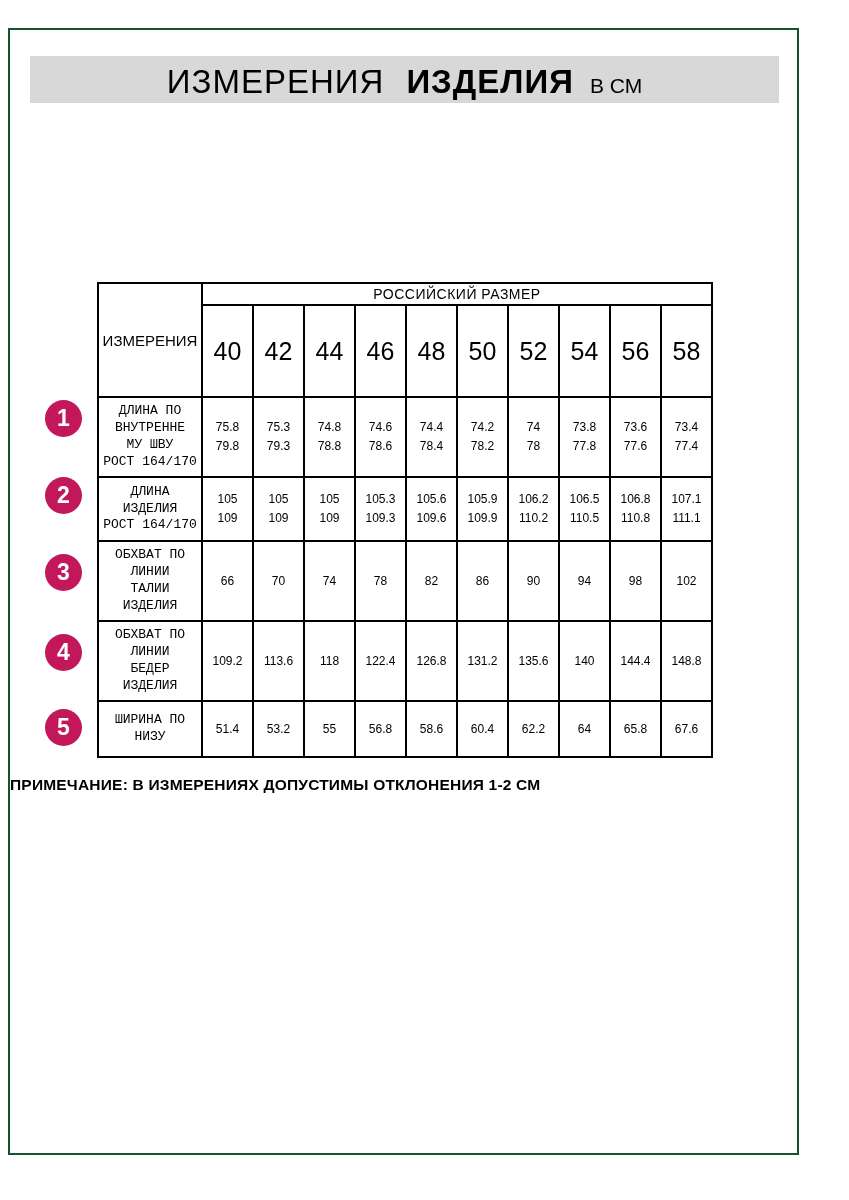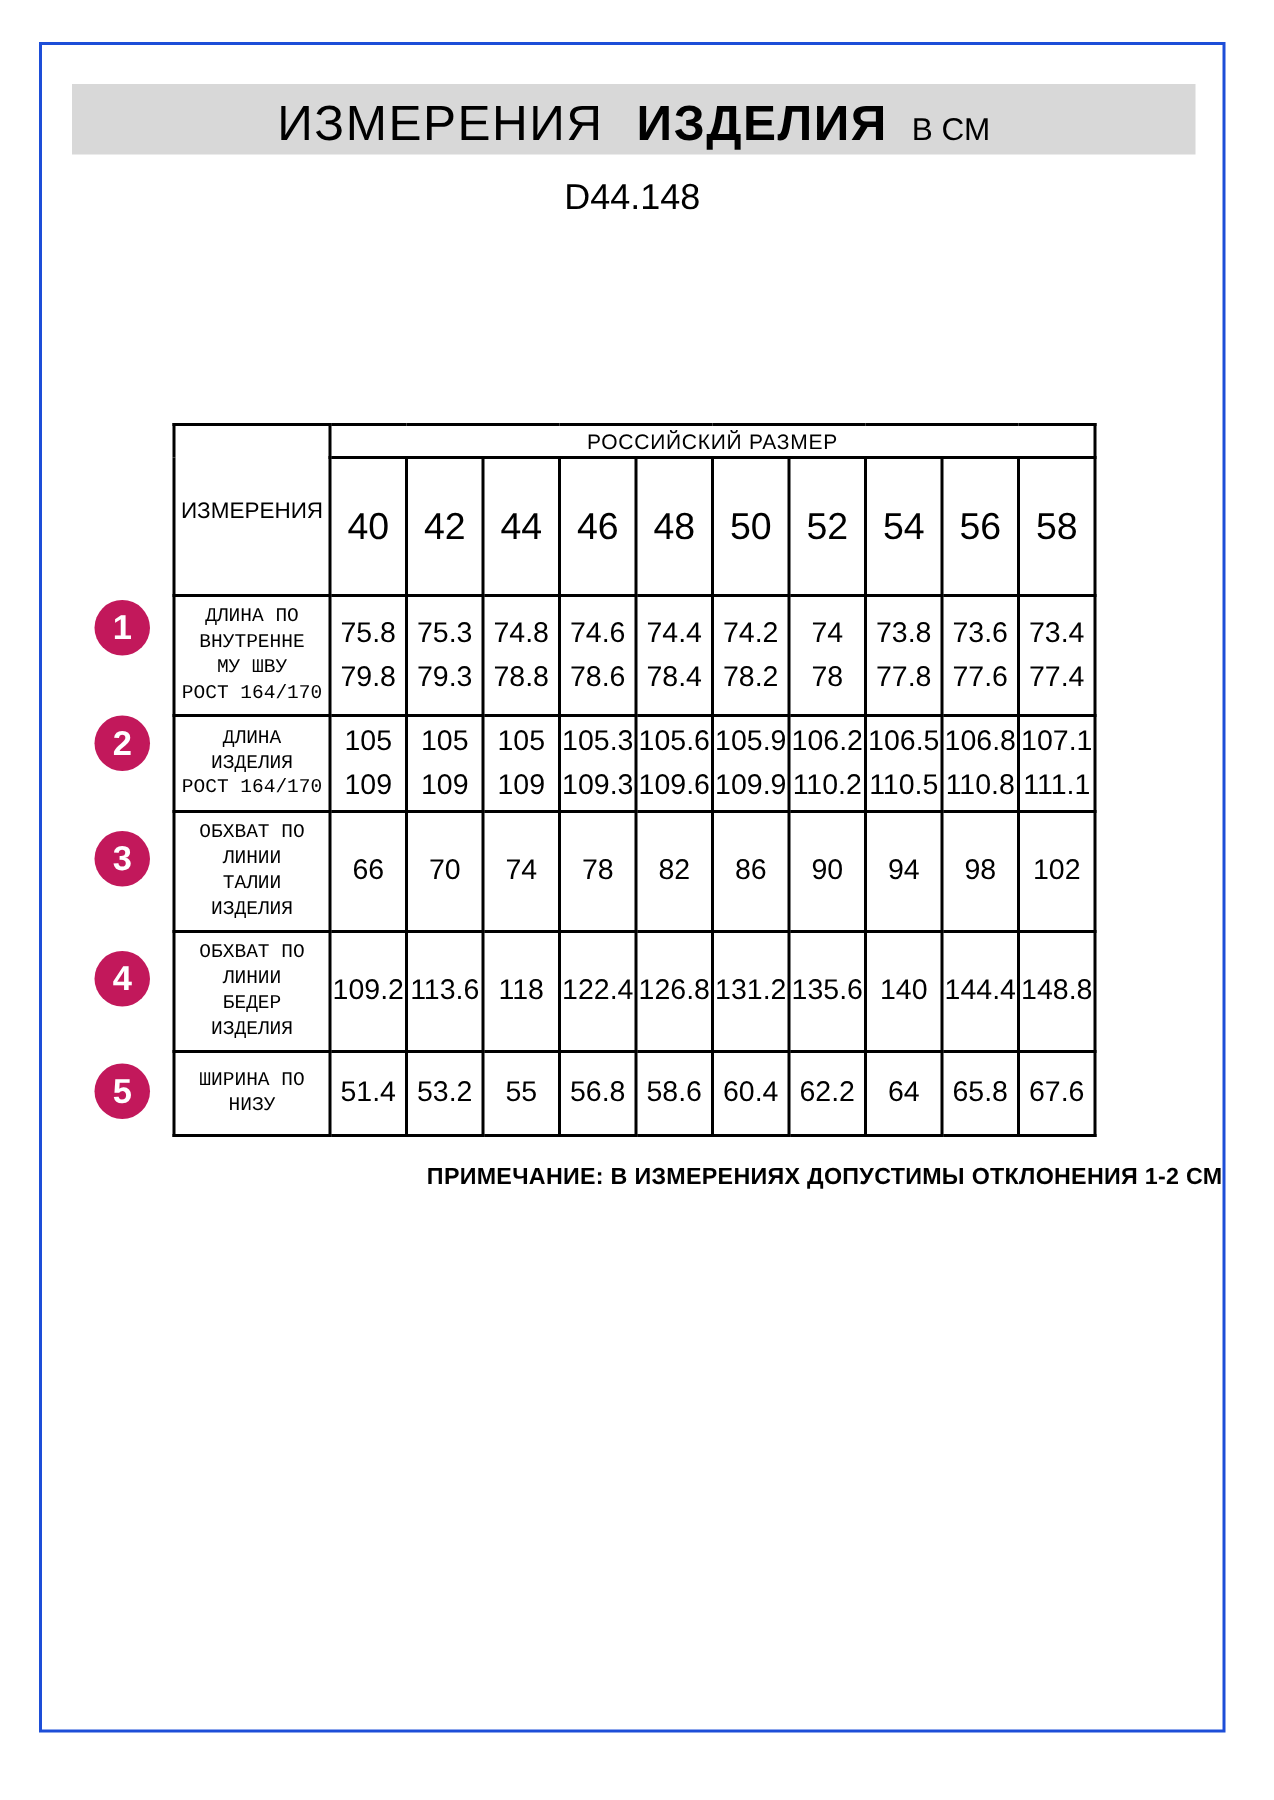--- a/index.html
+++ b/index.html
@@ -3,22 +3,22 @@
 <meta charset="utf-8">
 <style>
   * { margin:0; padding:0; box-sizing:border-box; }
   html,body { background:#ffffff; }
   body {
     width:849px; height:1200px; position:relative;
     font-family:"Liberation Sans", sans-serif; color:#000;
     overflow:hidden;
   }
   .frame {
-    position:absolute; left:26px; top:28px; width:791px; height:1127px;
-    border:2px solid #1d4ed8;
+    position:absolute; left:8px; top:28px; width:791px; height:1127px;
+    border:2px solid #14532d;
   }
   .band {
     position:absolute; left:20px; top:26px; width:749px; height:47px;
     display:flex; align-items:baseline; justify-content:center;
     padding-top:7px; gap:0;
   }
   .band .t-reg  { font-size:33px; letter-spacing:1px; }
   .band .t-bold { font-size:33px; font-weight:bold; letter-spacing:1px; margin-left:22px; }
   .band .t-small{ font-size:21px; margin-left:16px;text-align:center; }
   .model {
@@ -40,49 +40,48 @@
   }
   tr.group-row { height:22px; }
   th.group-header { font-size:14px; letter-spacing:0.5px; }
   th.measurements-header { font-size:15px; }
   tr.sizes-row { height:92px;margin-top:17px; }
   th.size-cell { font-size:25px; font-weight:bold; }
   th.row-label {
     font-size:13px; line-height:1.3; white-space:pre-line; padding:3px 1px;font-family:Liberation Mono, monospace;
   }
   td.value-cell {
-    font-size:19px; line-height:1.55; white-space:pre-line;
+    font-size:12px; line-height:1.55; white-space:pre-line;
   }
   tbody tr:nth-child(1){ height:80px; }
   tbody tr:nth-child(2){ height:64px; }
   tbody tr:nth-child(3){ height:80px; }
   tbody tr:nth-child(4){ height:80px; }
   tbody tr:nth-child(5){ height:56px; }
   .badge {
     position:absolute; left:35px; width:37px; height:37px; border-radius:50%;
     color:#fff; font-weight:bold; font-size:23px;
     display:flex; align-items:center; justify-content:center;
   }
   .note {
     position:absolute; top:746px; left:0; width:100%;
-    text-align:right; font-weight:bold; font-size:15.5px; letter-spacing:0.2px;
+    text-align:left; font-weight:bold; font-size:15.5px; letter-spacing:0.2px;
   }
 </style>
 </head>
 <body>
 
 <div class="frame">
 
   <div class="band" style="background: rgb(216, 216, 216);">
     <span class="t-reg">ИЗМЕРЕНИЯ</span>
     <span class="t-bold">ИЗДЕЛИЯ</span>
     <span class="t-small">В СМ</span>
   </div>
 
-  <div class="model">D44.148</div>
 
 
   <div class="table-zone">
     <table class="meas">
       <colgroup>
         <col style="width:104px">
         <col span="10">
       </colgroup>
       <thead>
         <tr class="group-row">

